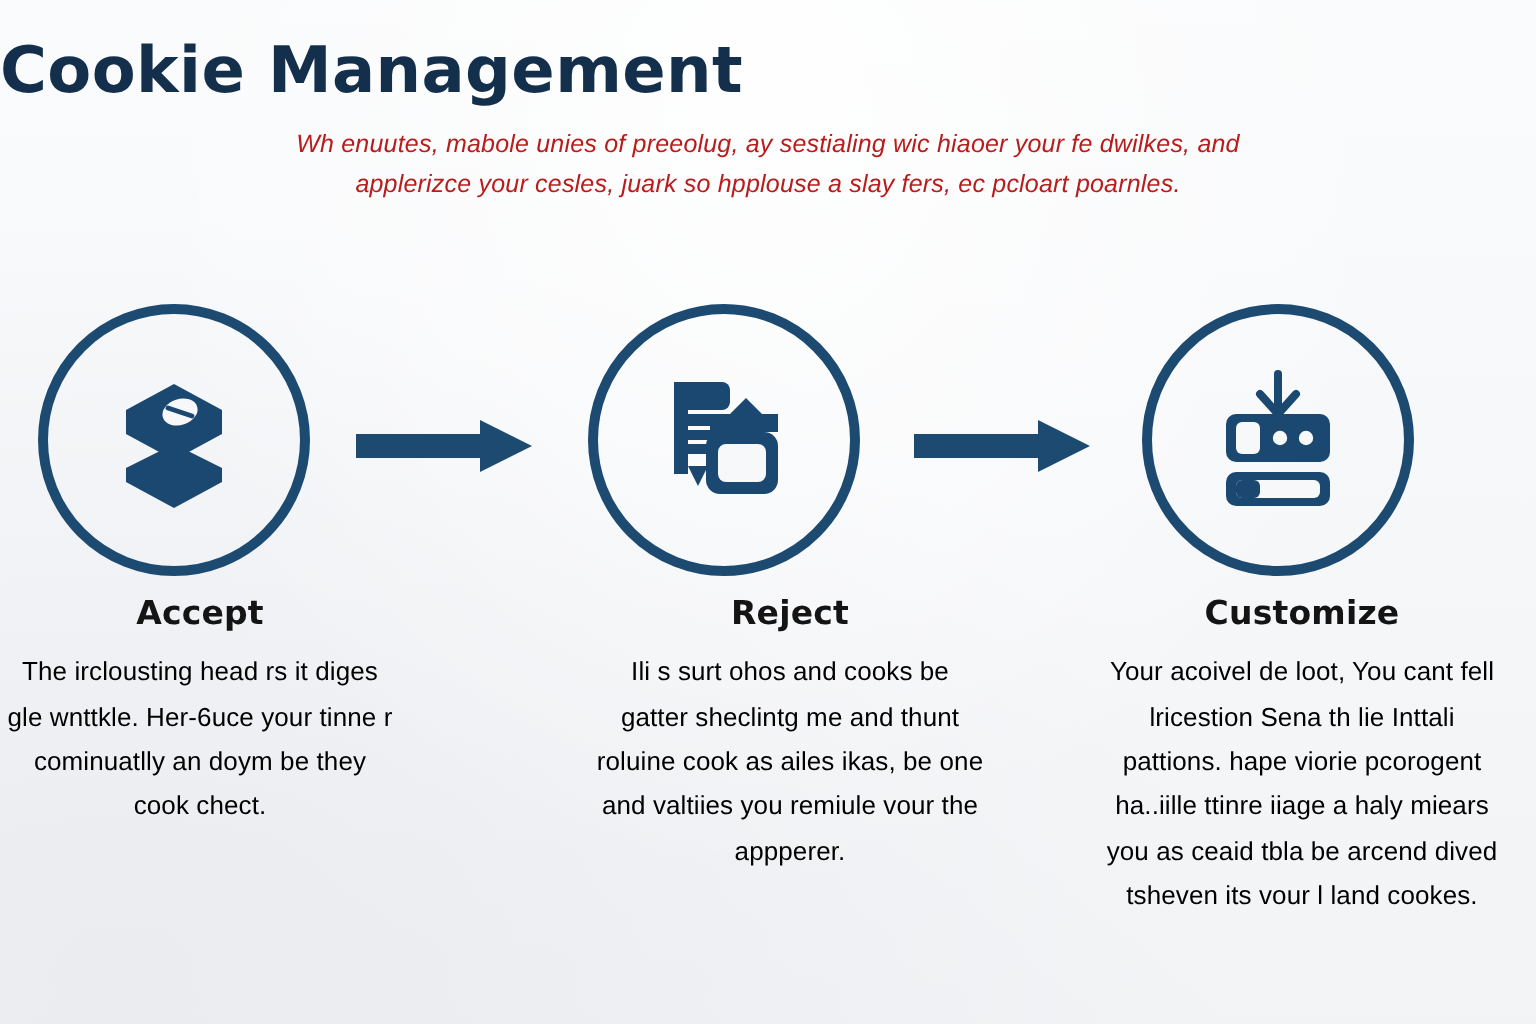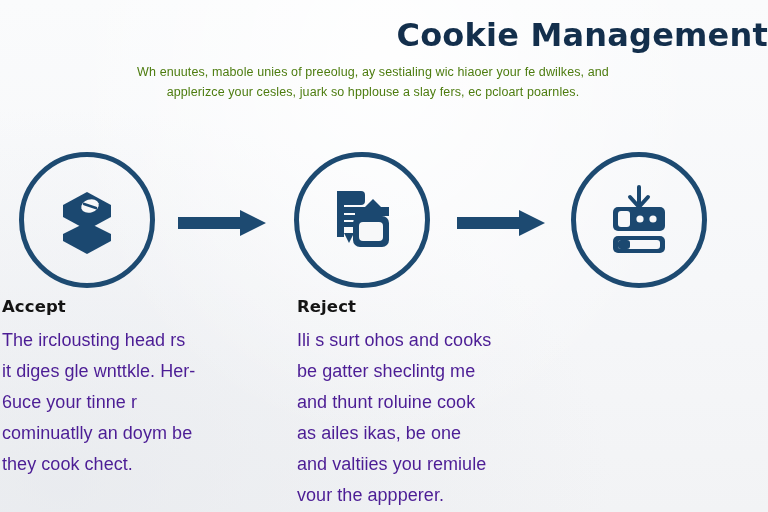--- a/index.html
+++ b/index.html
@@ -37,39 +37,40 @@
     width: 768px;
     height: 512px;
   }
 
   
   .title {
     position: absolute;
     top: 18px;
     left: 0;
     width: 768px;
-    text-align: right;
+    text-align: left;
     font-family: "DejaVu Sans", sans-serif;
     font-size: 32px;
     font-weight: bold;
     letter-spacing: 0.2px;
     color: #132f4c;
     line-height: 1.1;
   }
 
   .subtitle {
     position: absolute;
     top: 62px;
-    left: 108px;
+    left: 119px;
     width: 530px;
     text-align: center;
     font-size: 12.5px;
     line-height: 1.62;
-    color: #4d7c0f;
+    color: #b91c1c;
     letter-spacing: 0.1px;
+    font-style: italic;
   }
 
   
   .flow {
     position: absolute;
     top: 152px;
     left: 0;
     width: 768px;
     height: 140px;
   }
@@ -103,43 +104,44 @@
   .arrow-2 { left: 455px; }
   .arrow svg { display: block; }
 
   
   .columns {
     position: absolute;
     top: 298px;
     left: 0;
     width: 768px;
     height: 200px;
+    text-align: center;
   }
   .col {
     position: absolute;
     top: 0;
     width: 196px;
   }
   .col-1 { left: 2px; }
   .col-2 { left: 277px; margin-left: 20px; }
   .col-3 { left: 553px; }
 
   .col-title {
     font-family: "DejaVu Sans", sans-serif;
     font-size: 16.5px;
     font-weight: bold;
     color: #141414;
     letter-spacing: 0.1px;
     margin: 0 0 9px 0;
     line-height: 1.1;
   }
   .col-body {
-    font-size: 18px;
+    font-size: 13px;
     line-height: 1.72;
-    color: #4c1d95;
+    color: #000000;
     letter-spacing: 0.05px;
     margin: 0;
   }
 </style>
 </head>
 <body>
 
 <div class="page"></div>
 
 <div class="content">
@@ -214,17 +216,19 @@
       <p class="col-title">Accept</p>
       <p class="col-body">The irclousting head rs it diges gle wnttkle. Her-6uce your tinne r cominuatlly an doym be they cook chect.</p>
     </div>
 
     <div class="col col-2">
       <p class="col-title">Reject</p>
       <p class="col-body">Ili s surt ohos and cooks be gatter sheclintg me and thunt roluine cook as ailes ikas, be one and valtiies you remiule vour the appperer.</p>
     </div>
 
     <div class="col col-3">
+      <p class="col-title">Customize</p>
+      <p class="col-body">Your acoivel de loot,  You cant fell lricestion Sena th lie Inttali pattions. hape viorie pcorogent ha..iille ttinre iiage a haly miears you as ceaid tbla be arcend dived tsheven its vour l land cookes.</p>
     </div>
 
   </div>
 
 </div>
 
 </body></html>

